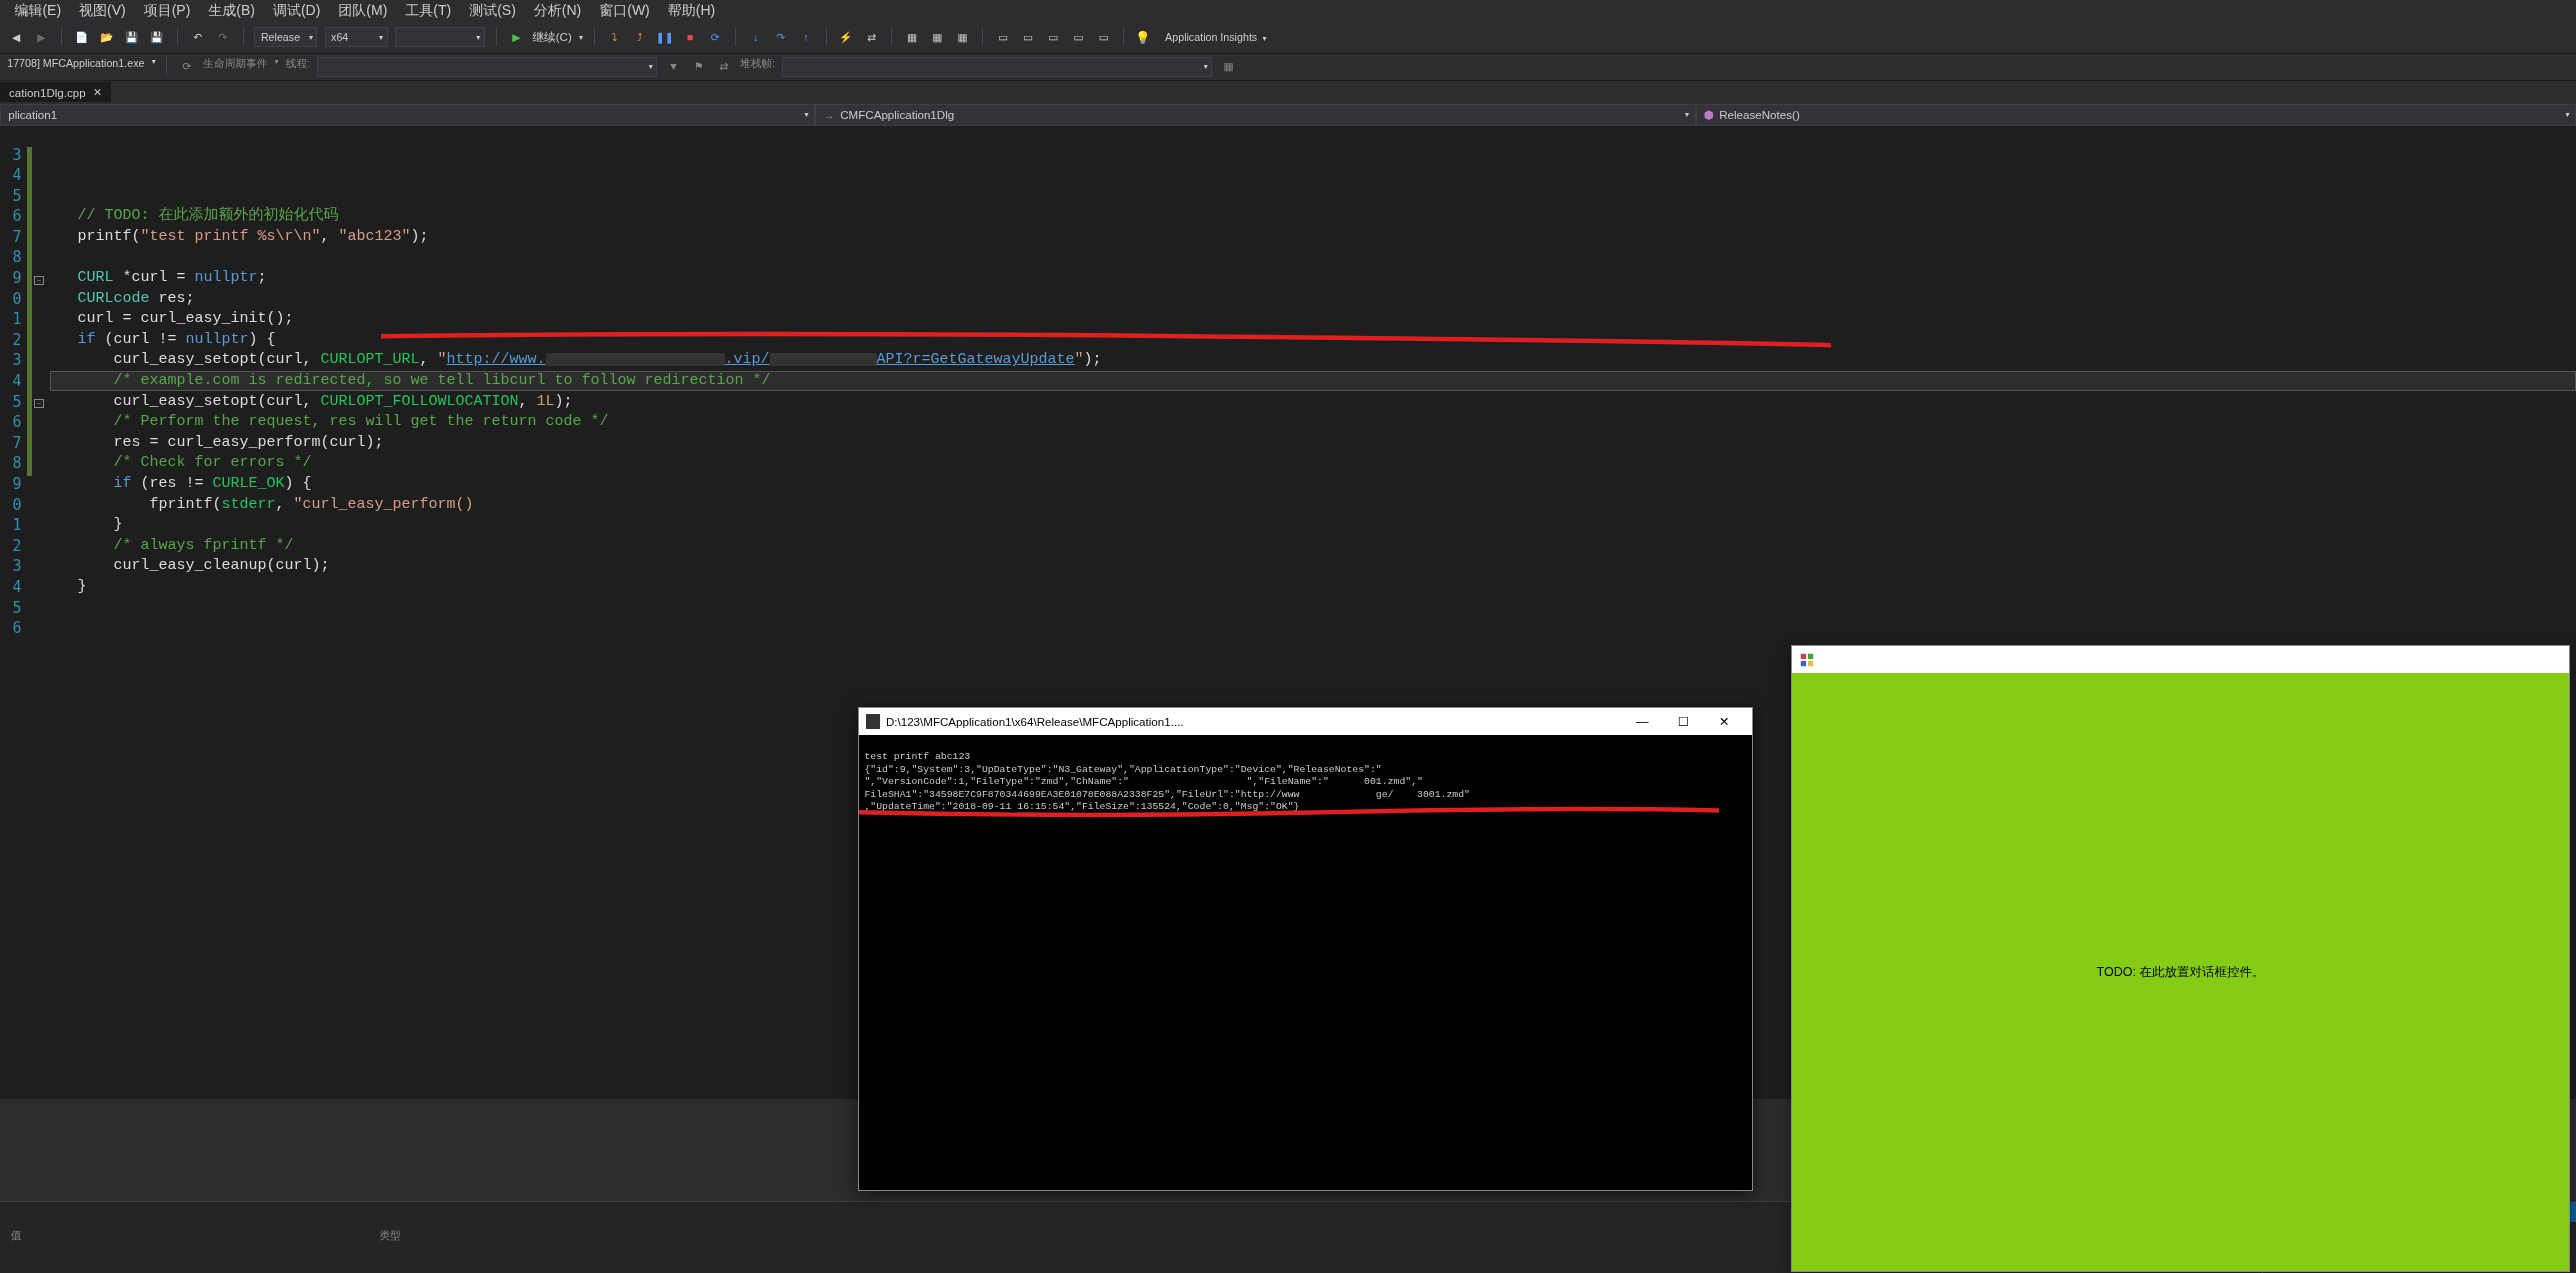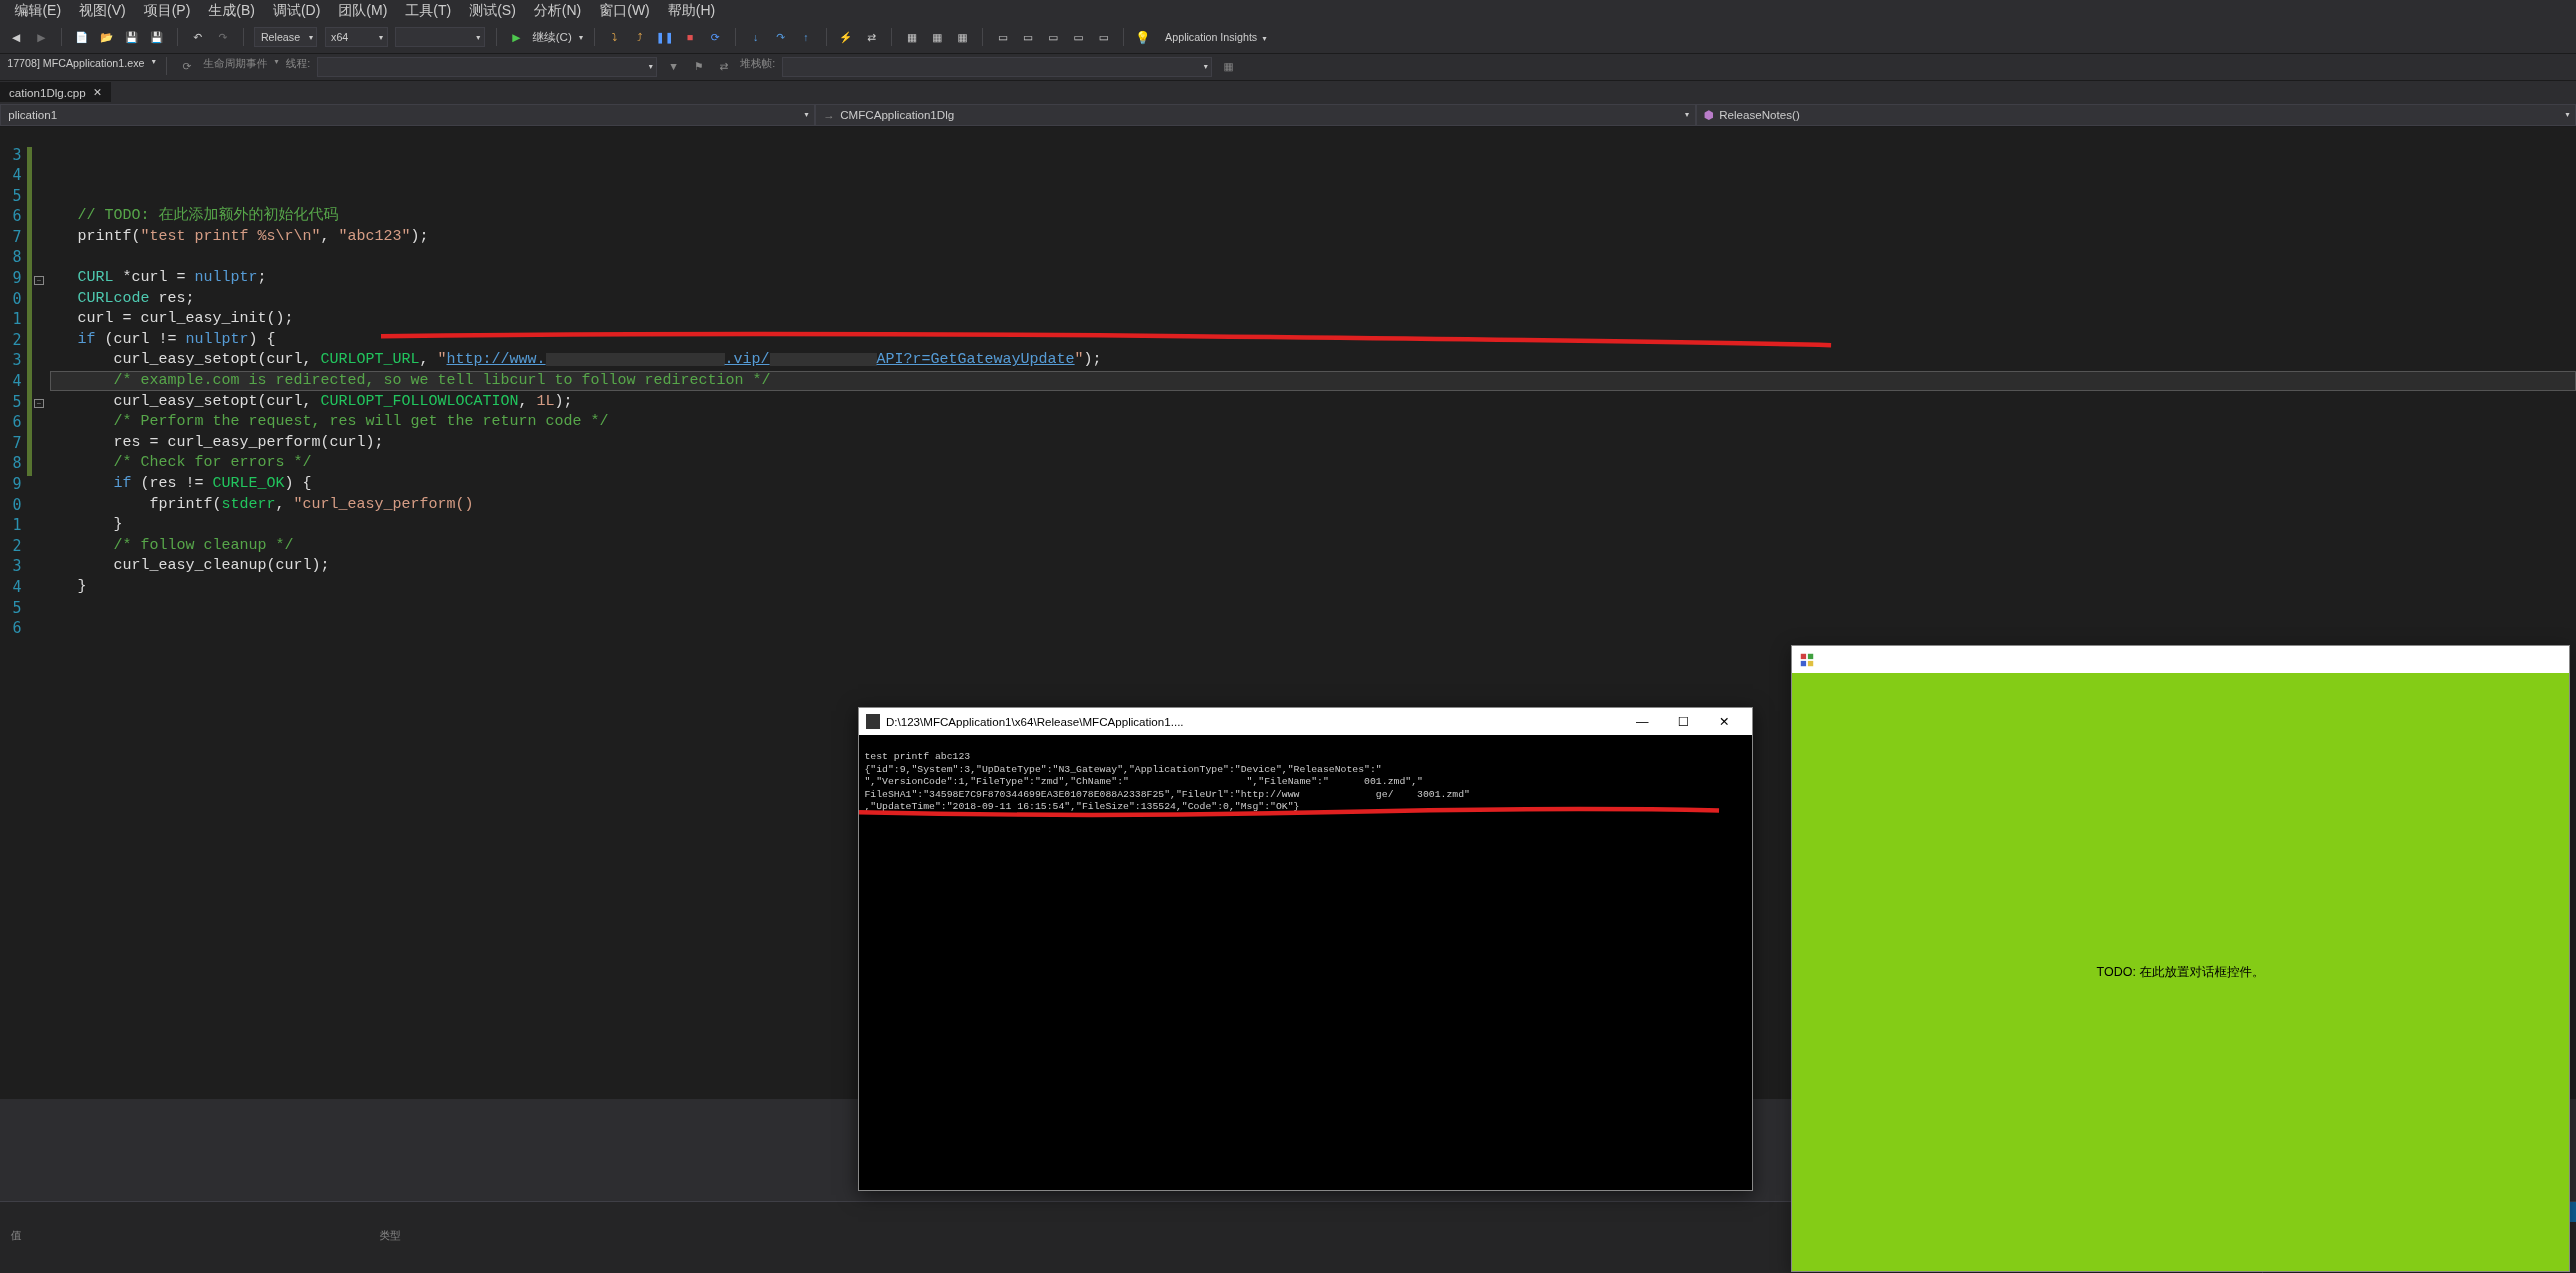--- a/index.html
+++ b/index.html
@@ -214,21 +214,21 @@
 <span class="c-key">if</span><span> (curl != </span><span class="c-key">nullptr</span><span>) {</span>
 <span>    curl_easy_setopt(curl, </span><span class="c-macro">CURLOPT_URL</span><span>, </span><span class="c-str">"</span><span class="c-url">http://www.</span><span style="display:inline-block;width:179px;background:#333;height:12.5px;vertical-align:middle"></span><span class="c-url">.vip/</span><span style="display:inline-block;width:107px;background:#333;height:12.5px;vertical-align:middle"></span><span class="c-url">API?r=GetGatewayUpdate</span><span class="c-str">"</span><span>);</span>
 <span class="c-com">    /* example.com is redirected, so we tell libcurl to follow redirection */</span>
 <span>    curl_easy_setopt(curl, </span><span class="c-macro">CURLOPT_FOLLOWLOCATION</span><span>, </span><span class="c-str">1L</span><span>);</span>
 <span class="c-com">    /* Perform the request, res will get the return code */</span>
 <span>    res = curl_easy_perform(curl);</span>
 <span class="c-com">    /* Check for errors */</span>
 <span>    </span><span class="c-key">if</span><span> (res != </span><span class="c-macro">CURLE_OK</span><span>) {</span>
 <span>        fprintf(</span><span class="c-macro">stderr</span><span>, </span><span class="c-str">"curl_easy_perform()</span>
 <span>    }</span>
-<span class="c-com">    /* follow cleanup */</span>
+<span class="c-com">    /* always fprintf */</span>
 <span>    curl_easy_cleanup(curl);</span>
 <span>}</span>
 </div>
 
 <div class="annot" style="left:331px;top:182px">
 <svg width="1468" height="27" viewBox="0 0 1640 30">
           <path d="M0,8 Q400,3 900,8 T1620,18" stroke="#e02020" stroke-width="5" fill="none"></path>
         </svg>
 </div>
   </div>

